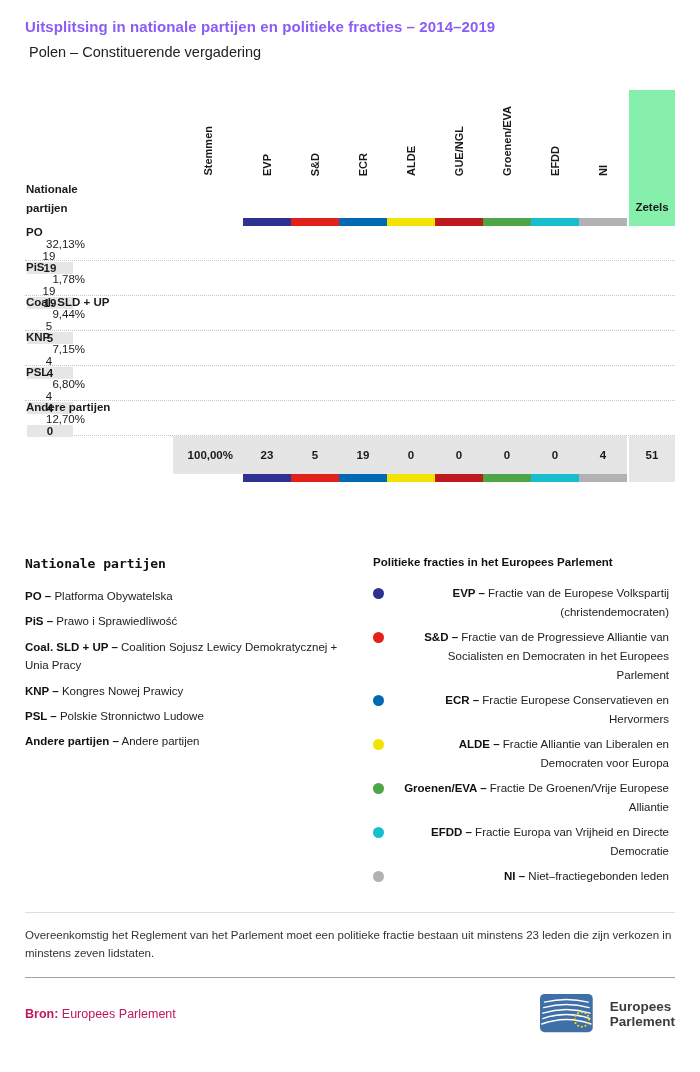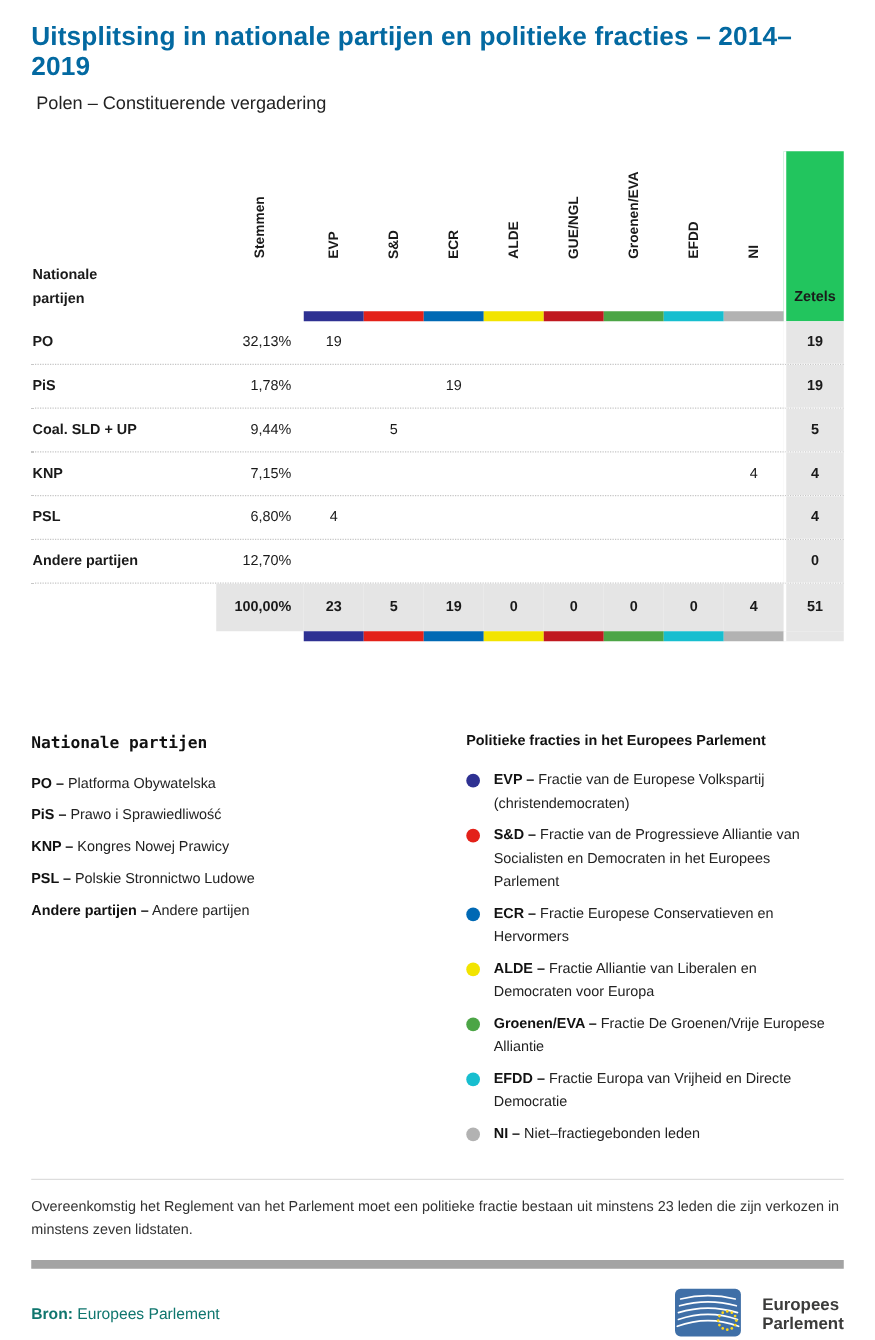--- a/index.html
+++ b/index.html
@@ -4,47 +4,47 @@
 <style>
   * { margin:0; padding:0; box-sizing:border-box; }
   html,body { background:#fff; }
   body {
     width:700px; height:1072px; overflow:hidden;
     font-family:"Liberation Sans", sans-serif;
     color:#1a1a1a;
   }
   .page { padding:18px 25px 0 25px; }
 
-  .title { font-size:21px; font-weight:700; color:#0369a1; letter-spacing:.1px; }
+  .title { font-size:15px; font-weight:700; color:#8b5cf6; letter-spacing:.1px; }
   .subtitle { font-size:14.5px; color:#222; margin:9px 0 0 4px; }
 
   
   .tablewrap { margin-top:30px; width:650px; }
   .thead { display:flex; height:136px; }
   .c-party { width:148px; position:relative; }
   .c-stem  { width:70px; }
   .c-grp   { width:48px; }
-  .c-zet   { width:48px; border-left:2px solid #fff; background:#22c55e; }
+  .c-zet   { width:48px; border-left:2px solid #fff; background:#86efac; }
 
   .rowhead-label {
     position:absolute; bottom:9px; left:1px; width:57px;
     font-weight:700; font-size:11.5px; line-height:1.6;
     overflow-wrap:break-word; word-break:break-word;
   }
   .hcol { display:flex; flex-direction:column; }
   .vwrap { flex:1; display:flex; align-items:flex-end; justify-content:center; padding-bottom:42px; }
   .vlabel {
     writing-mode:vertical-rl; transform:rotate(180deg);
     font-size:11px; font-weight:700; white-space:nowrap; color:#1a1a1a;
   }
   .bar { height:8px; width:100%; }
   .thead .c-zet { display:flex; align-items:flex-end; justify-content:center;
     padding-bottom:13px; font-weight:700; font-size:11.5px; }
 
-  .drow { display:flex; height:35px; border-bottom:1px dotted #c6c6c6; }
+  .drow { display:flex; height:35px; border-bottom:1px dotted #c6c6c6;flex-direction:column; }
   .drow > div, .totrow > div { display:flex; align-items:center; }
   .cell-party { width:148px; font-weight:700; font-size:11.5px; padding-left:1px; }
   .cell-stem  { width:70px; justify-content:flex-end; padding-right:10px; font-size:11.5px; }
   .cell-grp   { width:48px; justify-content:center; font-size:11.5px; }
   .cell-zet   { width:48px; justify-content:center; font-weight:700; font-size:11.5px;
     border-left:2px solid #fff; background:#e6e6e6; }
 
   .totrow { display:flex; height:38px; }
   .totrow .cell-stem, .totrow .cell-grp { background:#e5e5e5; font-weight:700; }
 
@@ -58,31 +58,31 @@
   .legend { display:flex; margin-top:74px; }
   .leg-left { width:348px; }
   .leg-right { width:302px; }
   .leg-left-title {
     font-family:"DejaVu Sans Mono", monospace;
     font-size:13px; font-weight:700; margin-bottom:16px; color:#111;
   }
   .pl-item { font-size:11.5px; line-height:1.6; margin-bottom:7px; width:332px; color:#222; }
   .pl-item b, .gr-text b { font-weight:700; color:#111; }
   .leg-right-title { font-size:11.5px; font-weight:700; margin-bottom:16px; color:#111; }
-  .gr-item { display:flex; margin-bottom:6px; }
+  .gr-item { display:flex; margin-bottom:6px;text-align:right; }
   .dot { width:11px; height:11px; border-radius:50%; flex:none; margin:4px 11px 0 0; }
   .gr-text { font-size:11.5px; line-height:1.65; width:274px; color:#222; }
 
   
   .note {
-    margin-top:20px; border-top:1px solid #ddd; border-bottom:7px solid #a3a3a3;
+    margin-top:20px; border-top:1px solid #ddd; border-bottom:1px solid #a3a3a3;
     padding:13px 0 15px 0; font-size:11.5px; line-height:1.6; color:#333; width:650px;
   }
   .footer { width:650px; margin-top:14px; display:flex; justify-content:space-between; align-items:center; }
-  .source { font-size:12.5px; color:#0f766e; }
+  .source { font-size:12.5px; color:#be185d; }
   .source b { font-weight:700; }
   .eplogo { display:flex; align-items:center; gap:10px; }
   .eplogo-text { font-size:13.5px; font-weight:700; color:#3c3c3b; line-height:1.15; }
 </style>
 </head>
 <body>
 
 <div class="page">
 
   <div class="title">Uitsplitsing in nationale partijen en politieke fracties – 2014–2019</div>
@@ -264,20 +264,21 @@
       <div class="bar" style="background-color: rgb(178, 178, 178);"></div>
       <div class="sp-zet"></div>
     </div>
   </div>
 
   <div class="legend">
     <div class="leg-left">
       <div class="leg-left-title">Nationale partijen</div>
       <div class="pl-item"><b>PO –</b> <span>Platforma Obywatelska</span></div>
       <div class="pl-item"><b>PiS –</b> <span>Prawo i Sprawiedliwość</span></div>
+      <div class="pl-item"><b>Coal. SLD + UP –</b> <span>Coalition Sojusz Lewicy Demokratycznej + Unia Pracy</span></div>
       <div class="pl-item"><b>KNP –</b> <span>Kongres Nowej Prawicy</span></div>
       <div class="pl-item"><b>PSL –</b> <span>Polskie Stronnictwo Ludowe</span></div>
       <div class="pl-item"><b>Andere partijen –</b> <span>Andere partijen</span></div>
     </div>
     <div class="leg-right">
       <div class="leg-right-title">Politieke fracties in het Europees Parlement</div>
 
       <div class="gr-item">
         <span class="dot" style="background-color: rgb(46, 49, 146);"></span>
         <span class="gr-text"><b>EVP –</b> <span>Fractie van de Europese Volkspartij (christendemocraten)</span></span>

